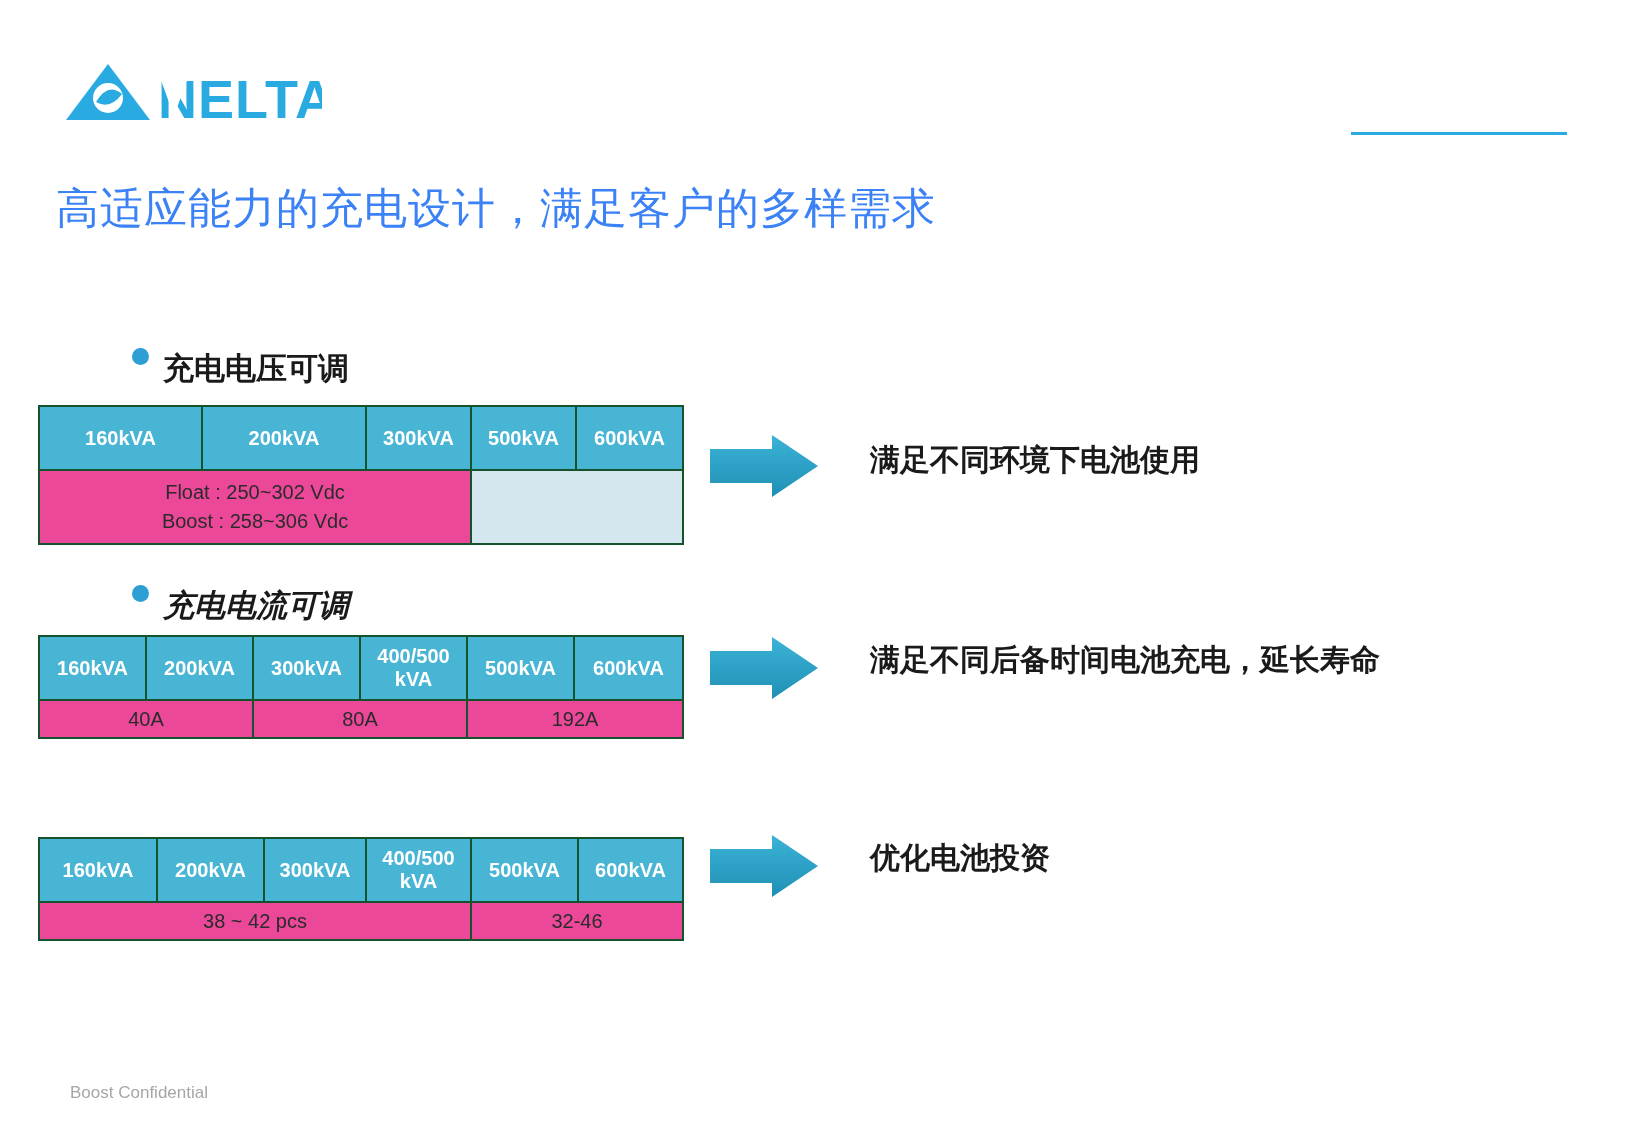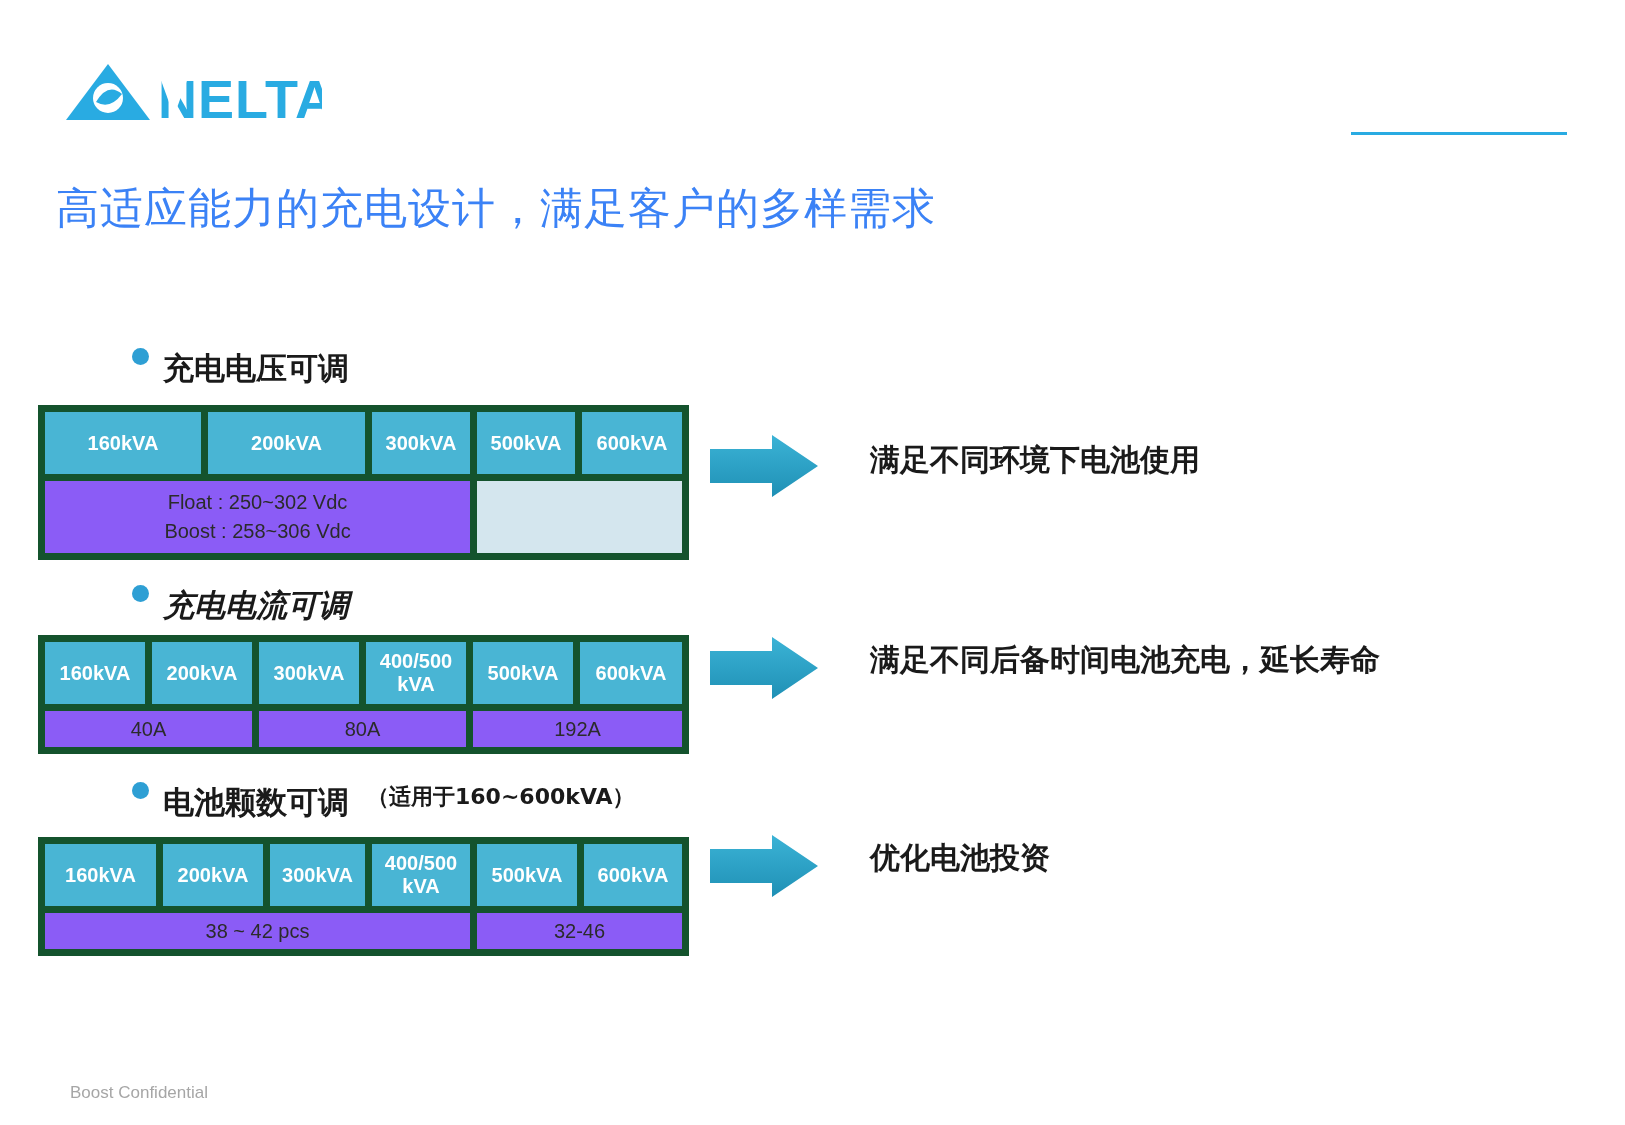--- a/index.html
+++ b/index.html
@@ -86,35 +86,35 @@
     font-family: "DejaVu Sans", sans-serif;
   }
 
   
   .tbl {
     position: absolute;
     border-collapse: collapse;
     table-layout: fixed;
   }
   .tbl td {
-    border: 7px solid #14532d;
+    border: 2px solid #14532d;
     text-align: center;
     vertical-align: middle;
     font-family: "Liberation Sans", sans-serif;
   }
   .hdr-cell {
     background: #49b5d4;
     color: #ffffff;
     font-size: 20px;
     font-weight: bold;
     height: 60px;
     line-height: 1.15;
   }
   .val-cell {
-    background: #8b5cf6;
+    background: #ec4899;
     color: #2b2b2b;
     font-size: 20px;
     height: 34px;
   }
   .val-cell.tall {
     height: 70px;
     line-height: 1.45;
   }
   .val-cell.blank { background: #d4e6ee; }
 
@@ -254,25 +254,20 @@
           <stop offset="0%" stop-color="#3bb3d6"></stop>
           <stop offset="100%" stop-color="#1f90b5"></stop>
         </linearGradient>
       </defs>
       <polygon points="0,14 62,14 62,0 108,31 62,62 62,48 0,48" fill="url(#ag2)"></polygon>
     </svg>
   </div>
 
   <div class="caption" style="left:870px; top:640px;">满足不同后备时间电池充电，延长寿命</div>
 
-  <div class="bullet-row" style="left:132px; top:782px;">
-    <span class="bullet-dot"></span>
-    <span class="bullet-text">电池颗数可调</span>
-    <span class="bullet-note">（适用于160~600kVA）</span>
-  </div>
 
   <table class="tbl" style="left:38px; top:837px; width:644px;">
     <colgroup>
       <col style="width:118px">
         <col style="width:107px">
         <col style="width:102px">
         <col style="width:105px">
         <col style="width:107px">
         <col style="width:105px">
     </colgroup>

